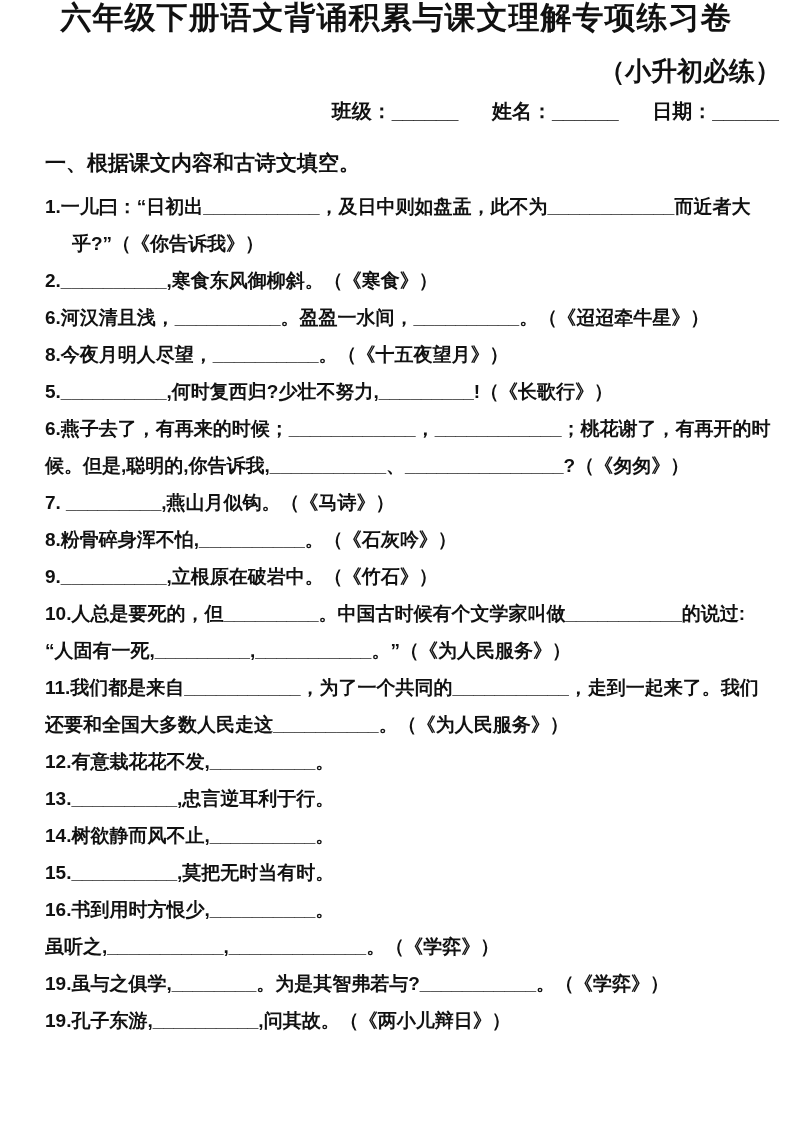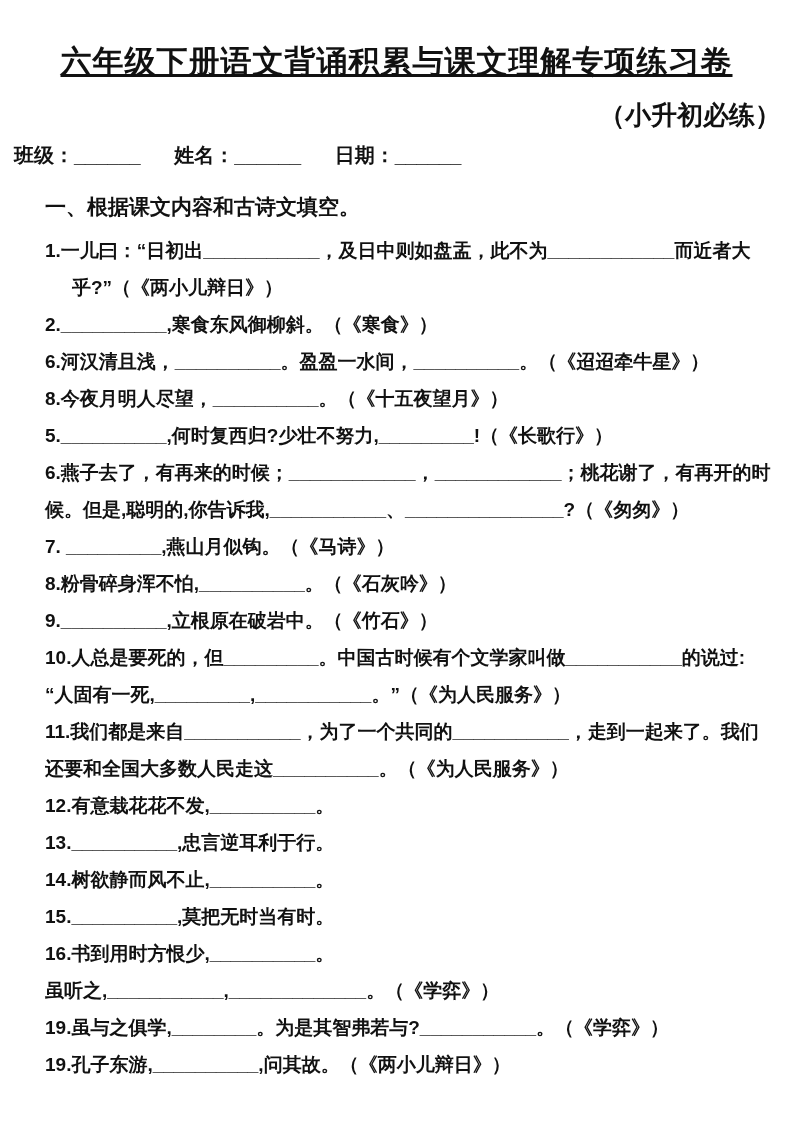--- a/index.html
+++ b/index.html
@@ -12,43 +12,42 @@
     width: 793px;
     height: 1122px;
     background: #ffffff;
     color: #111111;
     font-family: "Liberation Sans", "DejaVu Sans", sans-serif;
     overflow: hidden;
     box-sizing: border-box;
   }
   .title {
     margin: 0;
-    padding-top: 44px;
     text-align: center;
     font-size: 31px;
     font-weight: 700;
     letter-spacing: 1px;
     line-height: 36px;
-    text-decoration: underline;
   }
   .subtitle {
     margin: 12px;
     margin-top: 20px;
     text-align: right;
     font-size: 26px;
     font-weight: 700;
     line-height: 30px;
   }
   .fields {
     margin-top: 12px;
-    text-align: left;
+    text-align: right;
     font-size: 20px;
     font-weight: 700;
     line-height: 26px;
     white-space: nowrap;
+    padding-left: 33px;
   }
   .field { margin: 0 14px; }
   .field .blank { letter-spacing: 0; }
   .section-heading {
     margin: 26px 40px 0 45px;
     font-size: 21px;
     font-weight: 700;
     line-height: 26px;
   }
   .questions {
@@ -75,21 +74,21 @@
   <div class="fields">
     <span class="field"><span>班级：</span><span class="blank">______</span></span>
     <span class="field"><span>姓名：</span><span class="blank">______</span></span>
     <span class="field"><span>日期：</span><span class="blank">______</span></span>
   </div>
 
   <div class="section-heading">一、根据课文内容和古诗文填空。</div>
 
   <div class="questions" id="questions">
       <div class="q-line">1.一儿曰：“日初出___________，及日中则如盘盂，此不为____________而近者大</div>
-      <div class="q-line indent">乎?”（《两小儿辩日》）</div>
+      <div class="q-line indent">乎?”（《你告诉我》）</div>
       <div class="q-line">2.__________,寒食东风御柳斜。（《寒食》）</div>
       <div class="q-line">6.河汉清且浅，__________。盈盈一水间，__________。（《迢迢牵牛星》）</div>
       <div class="q-line">8.今夜月明人尽望，__________。（《十五夜望月》）</div>
       <div class="q-line">5.__________,何时复西归?少壮不努力,_________!（《长歌行》）</div>
       <div class="q-line">6.燕子去了，有再来的时候；____________，____________；桃花谢了，有再开的时</div>
       <div class="q-line">候。但是,聪明的,你告诉我,___________、_______________?（《匆匆》）</div>
       <div class="q-line">7. _________,燕山月似钩。（《马诗》）</div>
       <div class="q-line">8.粉骨碎身浑不怕,__________。（《石灰吟》）</div>
       <div class="q-line">9.__________,立根原在破岩中。（《竹石》）</div>
       <div class="q-line">10.人总是要死的，但_________。中国古时候有个文学家叫做___________的说过:</div>

